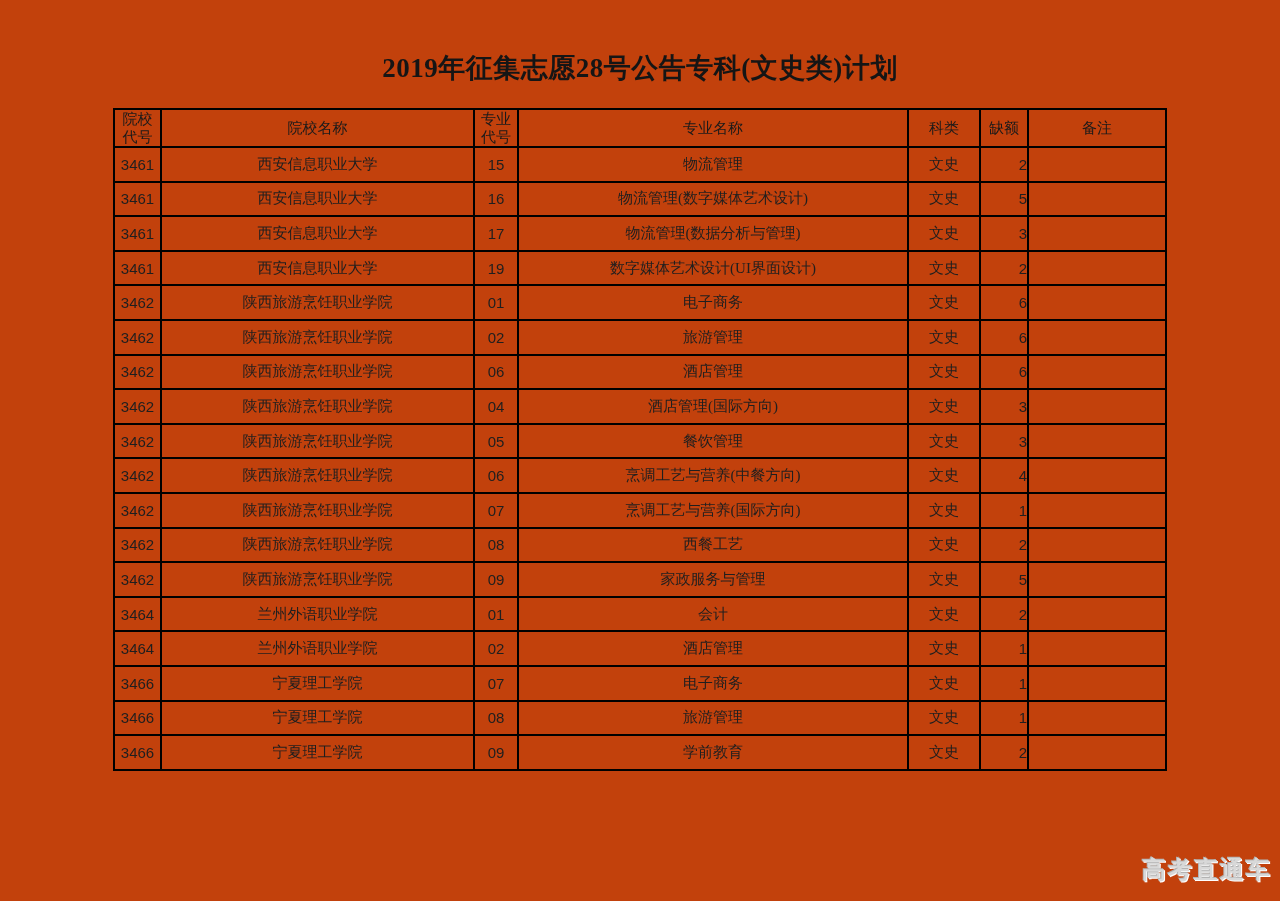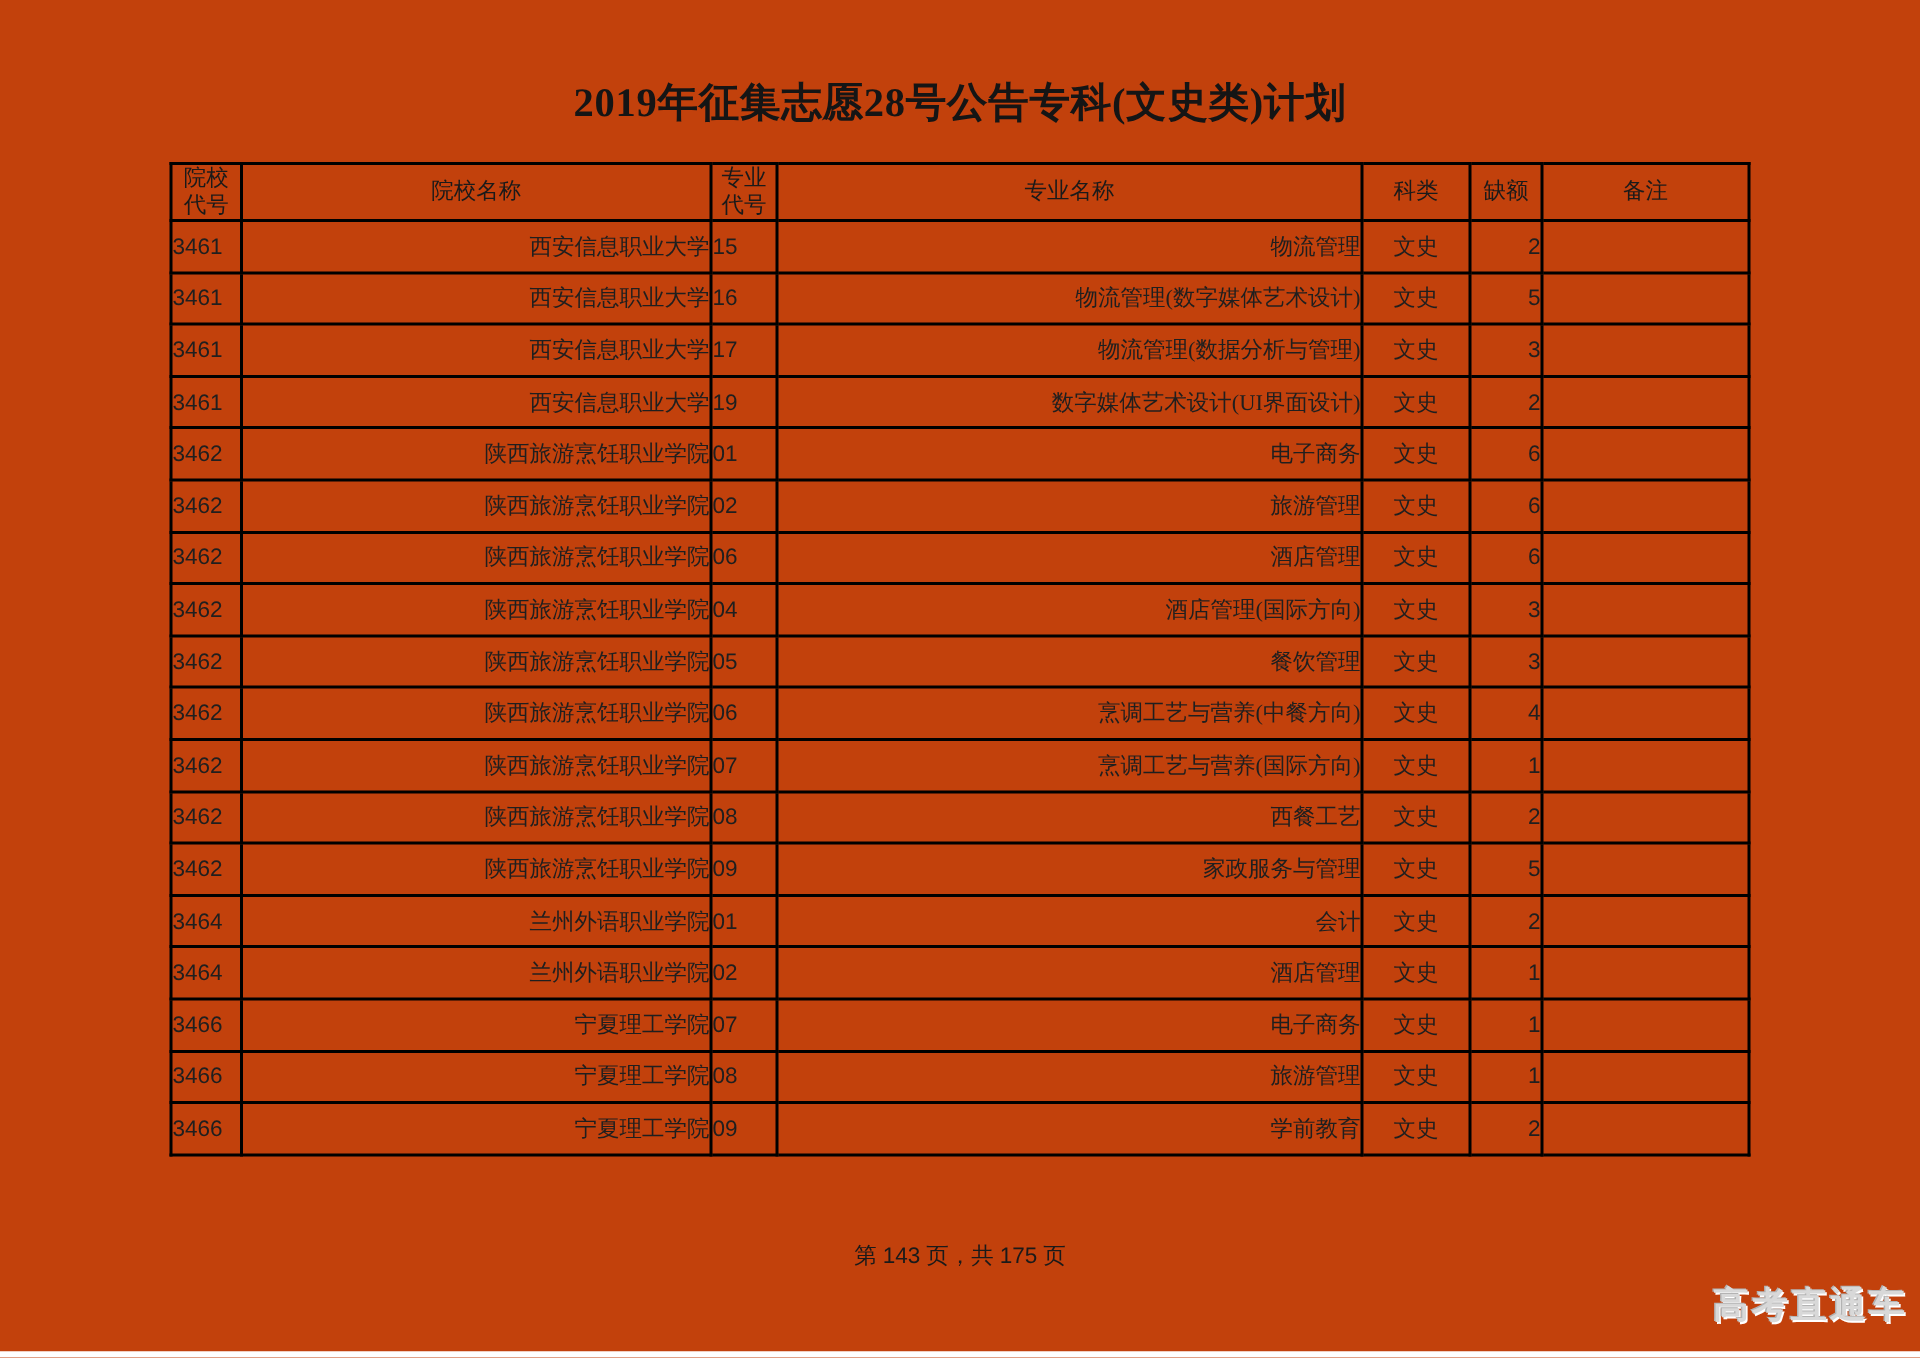--- a/index.html
+++ b/index.html
@@ -55,22 +55,22 @@
   }
   table.plan td {
     height: 32.6px;
     font-size: 15px;
     color: #1f1f1f;
   }
   td.col0, td.col2, td.col5 {
     font-family: "Liberation Sans", sans-serif;
     color: #141414;
   }
-  td.col0, td.col2 { text-align: left; }
-  td.col1, td.col3 { text-align: right; padding-left: 5px; }
+  td.col0, td.col2 { text-align: center; }
+  td.col1, td.col3 { text-align: center; padding-left: 5px; }
   td.col4 { text-align: center; color: #2a2a2a; margin-top: 34px; }
   td.col5 { text-align: right; padding-right: 3px; }
   td.col6 { }
   .footer {
     position: absolute;
     top: 828px;
     left: 0;
     width: 100%;
     text-align: center;
     font-size: 15px;
@@ -285,19 +285,16 @@
           <td class="col1">宁夏理工学院</td>
           <td class="col2">09</td>
           <td class="col3">学前教育</td>
           <td class="col4">文史</td>
           <td class="col5">2</td>
           <td class="col6"></td>
         </tr>
       </tbody>
   </table>
 
-  <div class="footer">
-    <span class="cn">第</span><span class="num">143</span><span class="cn">页，共</span><span class="num">175</span><span class="cn">页</span>
-  </div>
 
   <div class="watermark">高考直通车</div>
 
 </div>
 
 </body></html>

